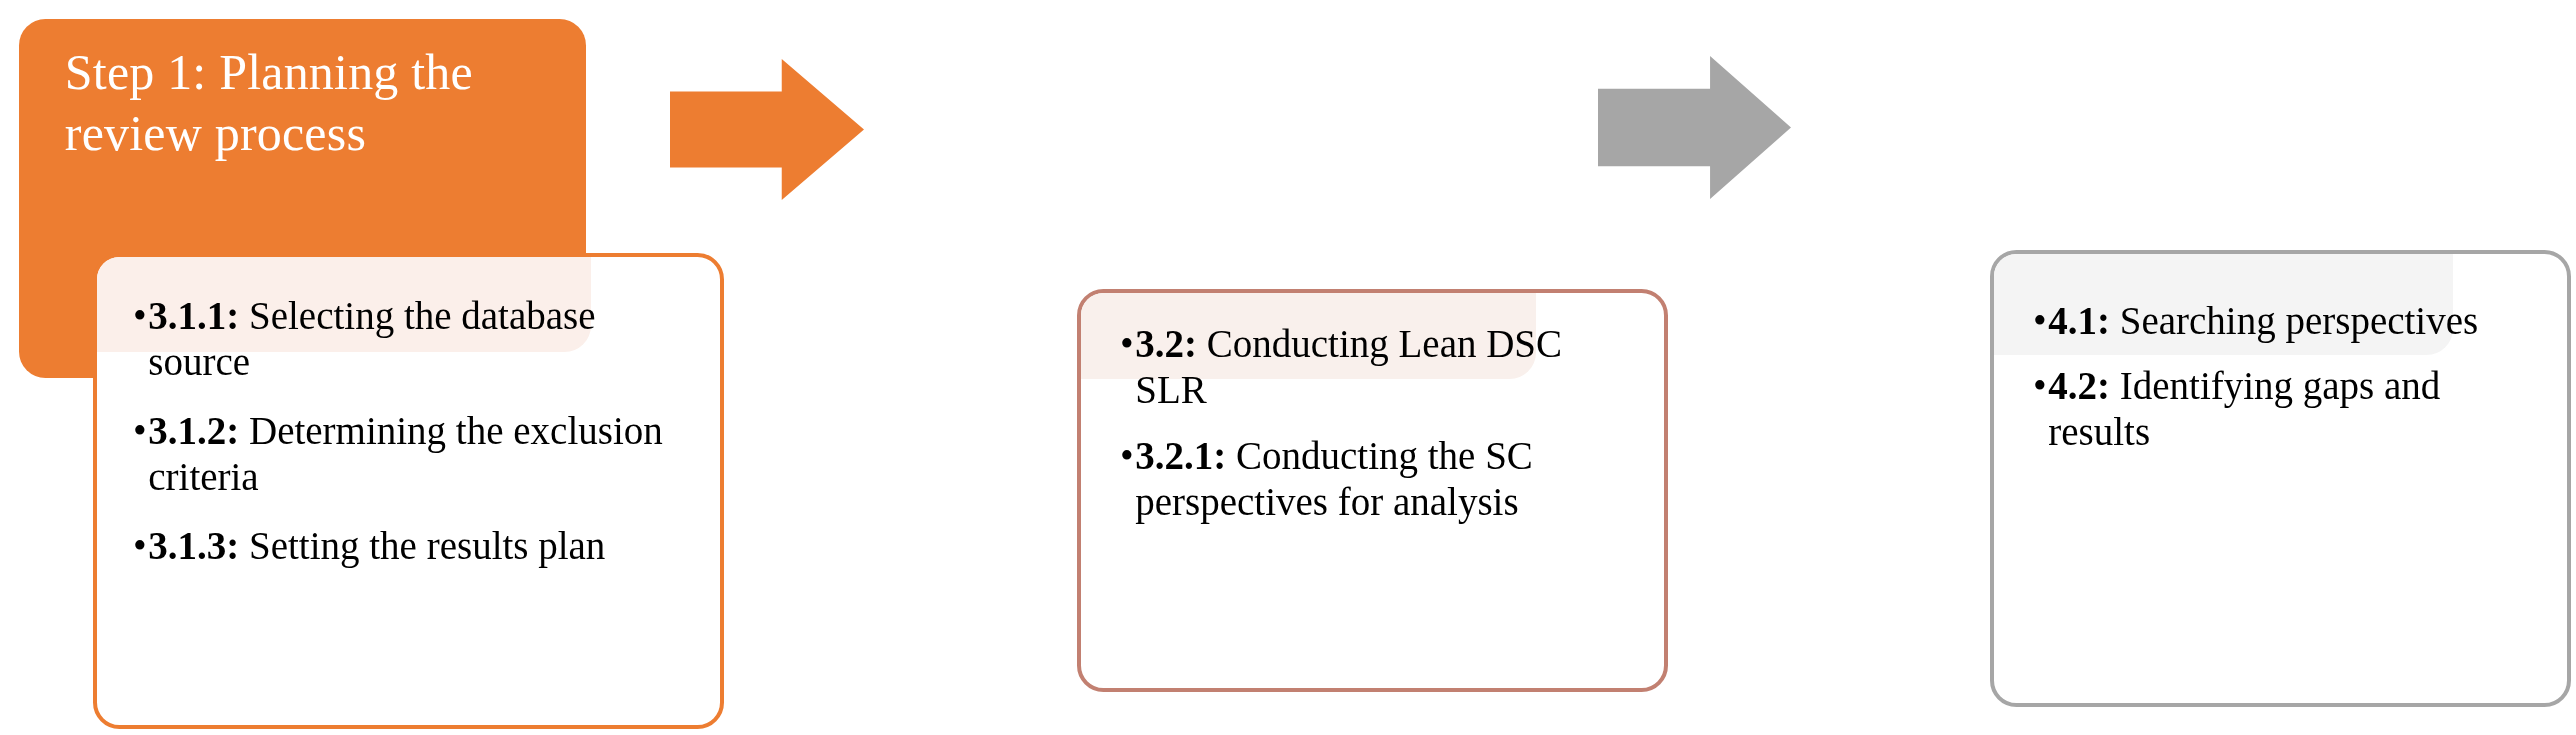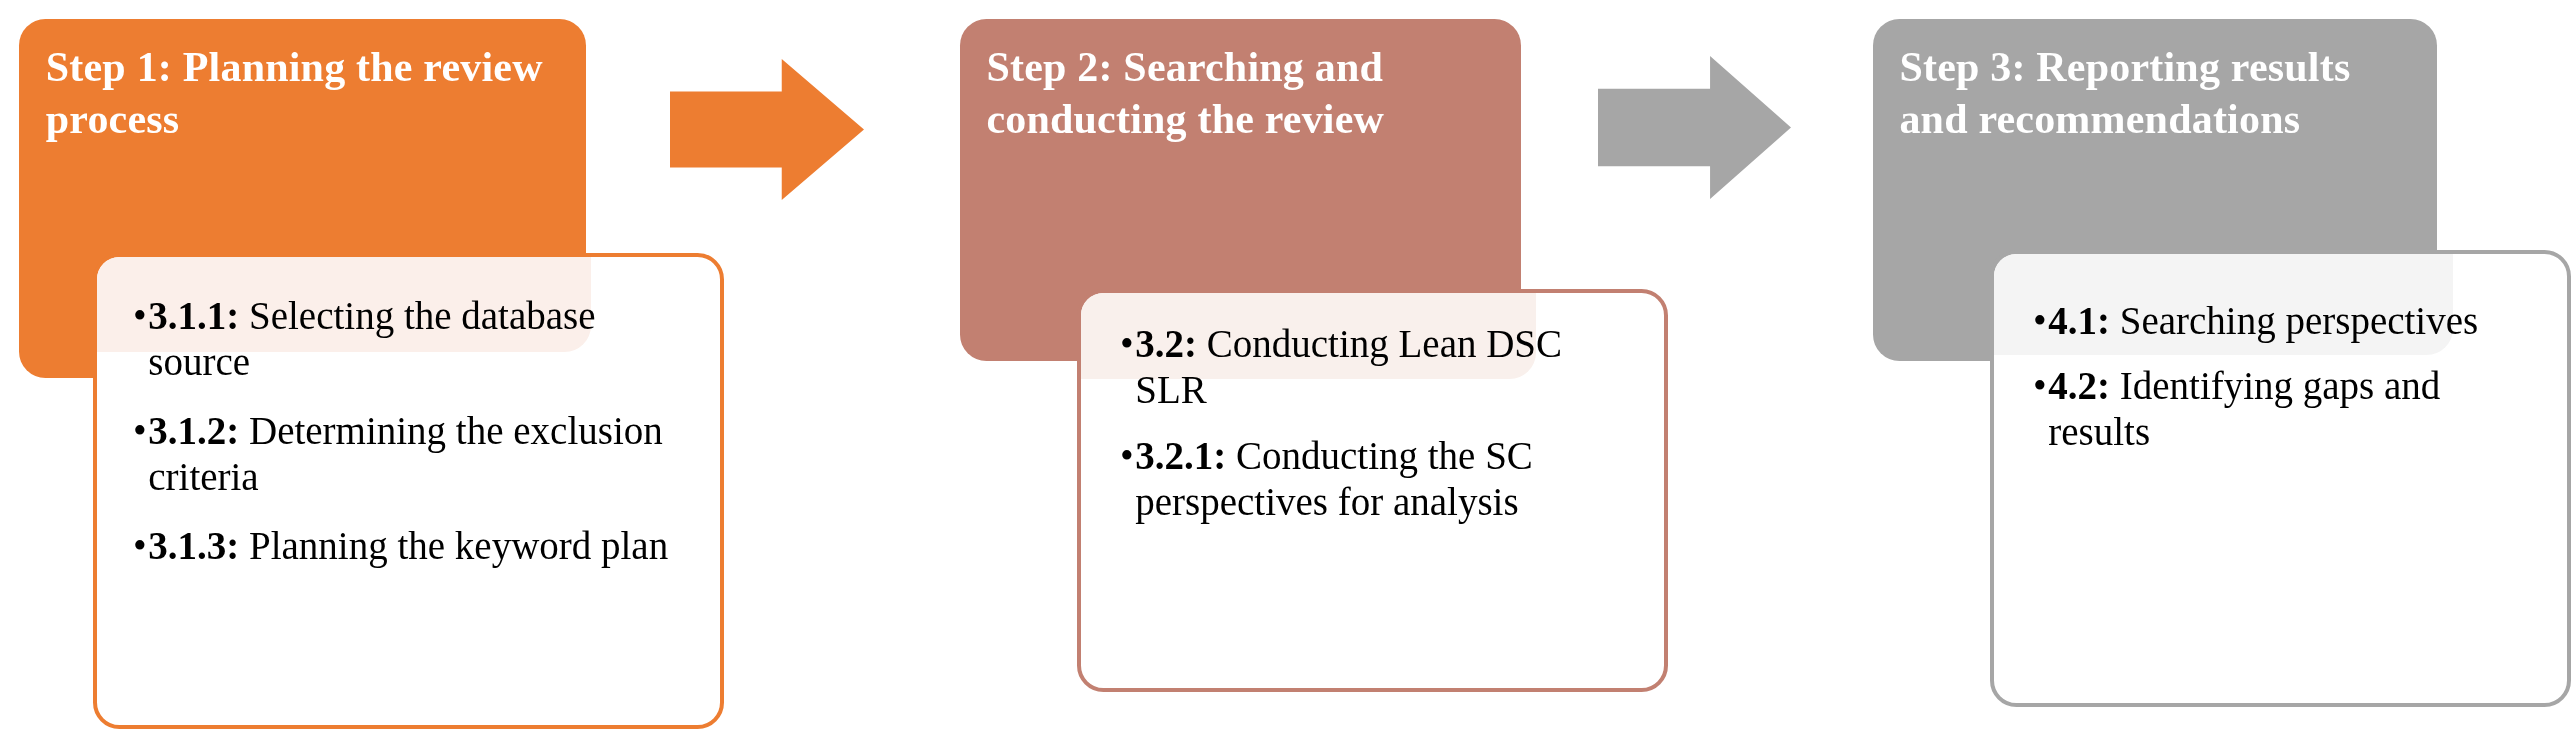--- a/index.html
+++ b/index.html
@@ -23,26 +23,27 @@
 
   
   .step-header {
     position: absolute;
     border-radius: 26.4px;
     box-sizing: border-box;
     padding: 23px 26.4px 0 26.4px;
     z-index: 1;
   }
   .step-header-title {
-    font-weight: bold;
+    font-weight: normal;
     color: #ffffff;
-    font-size: 42px;
+    font-size: 50px;
     line-height: 1.22;
     letter-spacing: 0.2px;
     white-space: pre-line;
+    margin-left: 19px;
   }
 
   
   .step-card {
     position: absolute;
     background: #ffffff;
     border-radius: 26.4px;
     box-sizing: border-box;
     z-index: 3;
     overflow: hidden;
@@ -131,34 +132,31 @@
       <li class="bullet-item">
         <span class="bullet-dot">•</span>
         <span class="bullet-text"><span class="bullet-label">3.1.1:</span><span> Selecting the database source</span></span>
       </li>
       <li class="bullet-item">
         <span class="bullet-dot">•</span>
         <span class="bullet-text"><span class="bullet-label">3.1.2:</span><span> Determining the exclusion criteria</span></span>
       </li>
       <li class="bullet-item">
         <span class="bullet-dot">•</span>
-        <span class="bullet-text"><span class="bullet-label">3.1.3:</span><span> Planning the keyword plan</span></span>
+        <span class="bullet-text"><span class="bullet-label">3.1.3:</span><span> Setting the results plan</span></span>
       </li>
     </ul>
   </div>
 
   <div class="flow-arrow" id="arrow-1">
     <svg viewBox="0 0 250 182" preserveAspectRatio="none" aria-hidden="true">
       <polygon points="0,42 144,42 144,0 250,91 144,182 144,140 0,140" fill="#ED7D31"></polygon>
     </svg>
   </div>
 
-  <div class="step-header" id="header-2">
-    <div class="step-header-title">Step 2: Searching and conducting the review</div>
-  </div>
 
   <div class="step-card" id="card-2">
     <div class="step-card-tint"></div>
     <ul class="bullet-list">
       <li class="bullet-item">
         <span class="bullet-dot">•</span>
         <span class="bullet-text"><span class="bullet-label">3.2:</span><span> Conducting Lean DSC SLR</span></span>
       </li>
       <li class="bullet-item">
         <span class="bullet-dot">•</span>
@@ -166,23 +164,20 @@
       </li>
     </ul>
   </div>
 
   <div class="flow-arrow" id="arrow-2">
     <svg viewBox="0 0 248 184" preserveAspectRatio="none" aria-hidden="true">
       <polygon points="0,42 144,42 144,0 248,92 144,184 144,142 0,142" fill="#A6A6A6"></polygon>
     </svg>
   </div>
 
-  <div class="step-header" id="header-3">
-    <div class="step-header-title">Step 3: Reporting results and recommendations</div>
-  </div>
 
   <div class="step-card" id="card-3">
     <div class="step-card-tint"></div>
     <ul class="bullet-list">
       <li class="bullet-item">
         <span class="bullet-dot">•</span>
         <span class="bullet-text"><span class="bullet-label">4.1:</span><span> Searching perspectives</span></span>
       </li>
       <li class="bullet-item">
         <span class="bullet-dot">•</span>

